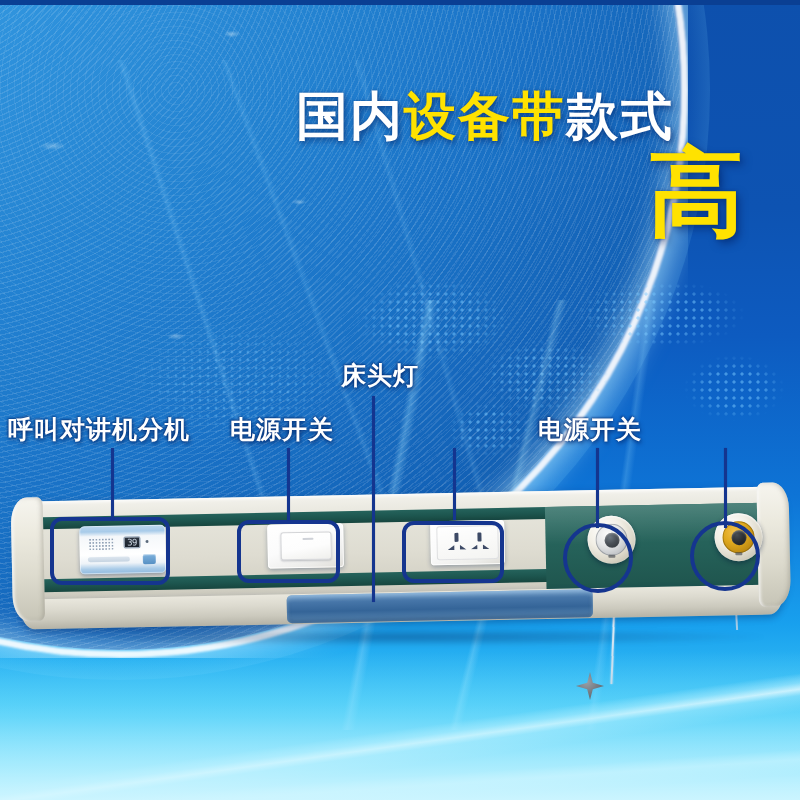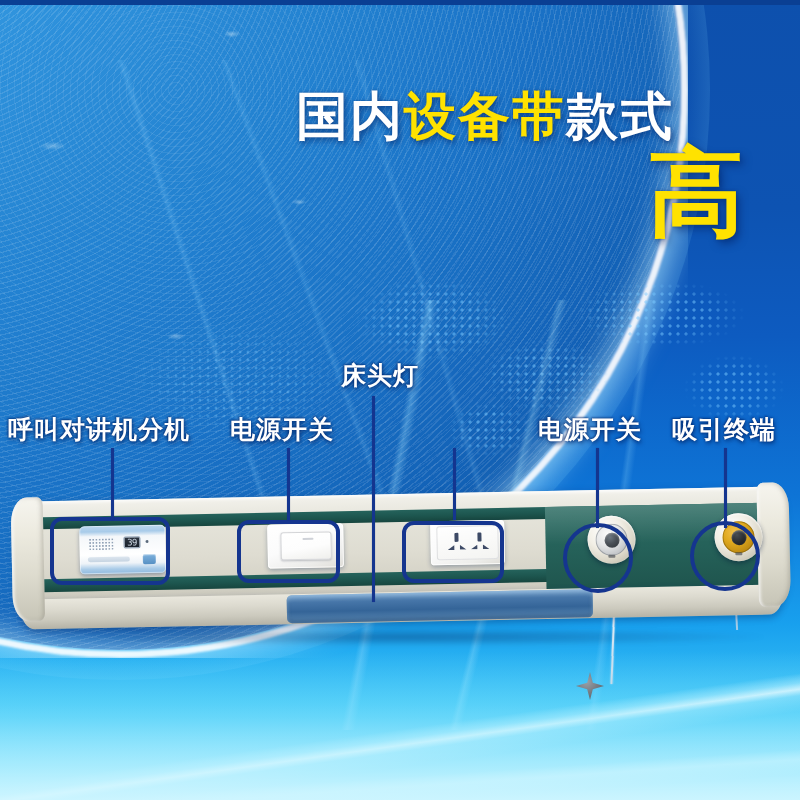--- a/index.html
+++ b/index.html
@@ -517,21 +517,20 @@
 
   <div id="headline-1" class="headline">
     <span class="wh">国内</span><span class="yl">设备带</span><span class="wh">款式</span>
   </div>
   <div id="headline-big">高</div>
 
   <div class="callout" style="left:8px;  top:414px;">呼叫对讲机分机</div>
   <div class="callout" style="left:230px; top:414px;">电源开关</div>
   <div class="callout" style="left:333px; top:360px;margin-left:8px;">床头灯</div>
   <div class="callout" style="left:538px; top:414px;">电源开关</div>
-  <div class="callout" style="left:672px; top:414px;">吸引终端</div>
 
   <div class="leader" style="left:111px; top:448px; height:72px;"></div>
   <div class="leader" style="left:287px; top:448px; height:72px;"></div>
   <div class="leader" style="left:372px; top:396px; height:206px;"></div>
   <div class="leader" style="left:453px; top:448px; height:72px;"></div>
   <div class="leader" style="left:596px; top:448px; height:80px;"></div>
   <div class="leader" style="left:724px; top:448px; height:80px;"></div>
 
   <div class="panel-shadow"></div>
 

